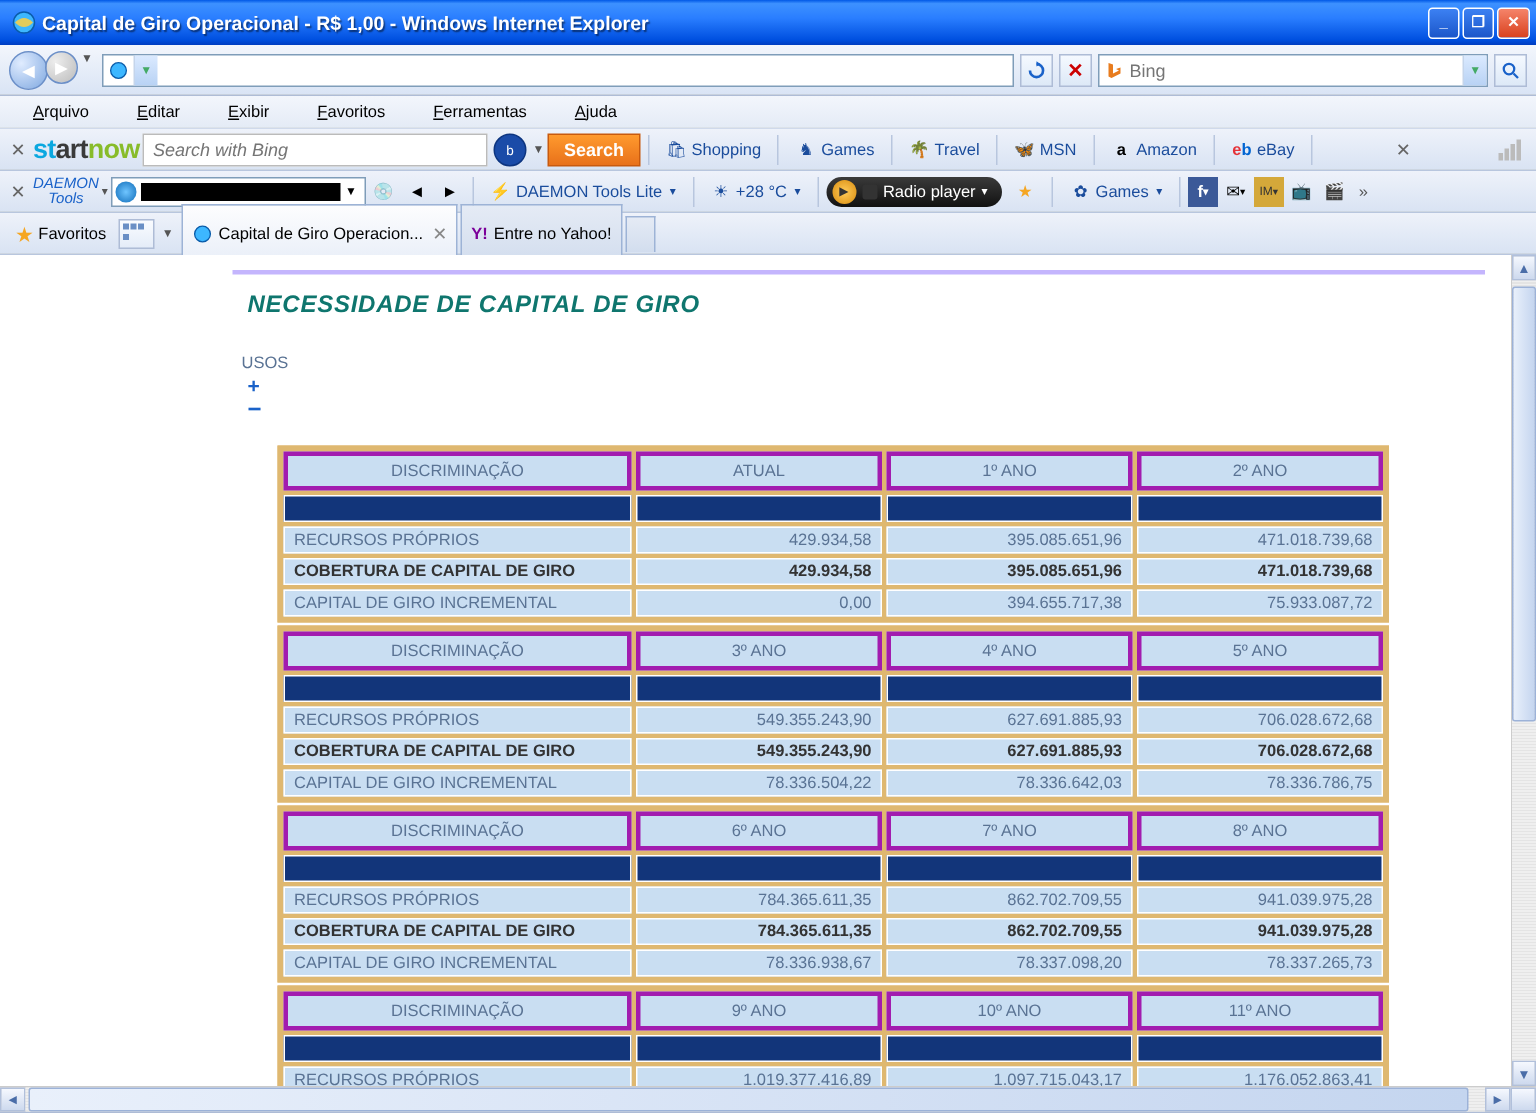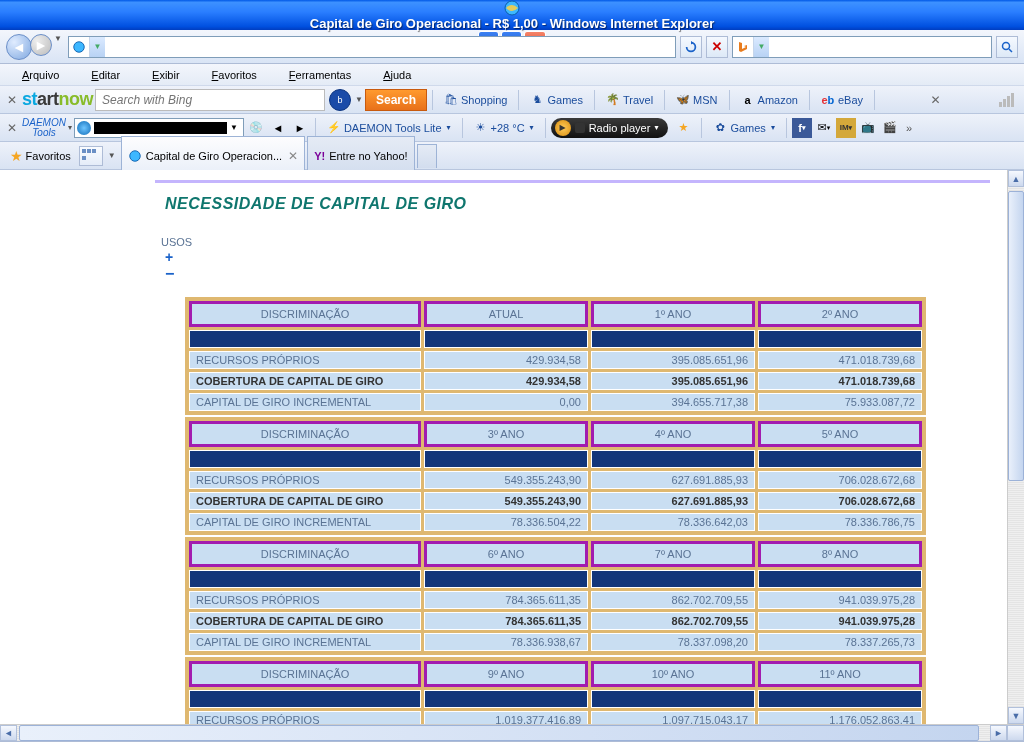--- a/index.html
+++ b/index.html
@@ -1,19 +1,19 @@
 <!DOCTYPE html>
 <html><head>
 <meta charset="utf-8">
 <style>
 * { margin: 0; padding: 0; box-sizing: border-box; font-family: Tahoma, Arial, sans-serif; }
 body { background: #ece9d8; font-size: 11px; overflow: hidden; }
 
 
-.titlebar { height: 30px; background: linear-gradient(to bottom, #0058e6 0%, #3d91ff 8%, #2a7eff 40%, #0050e0 88%, #003dc0 100%); display: flex; align-items: center; padding: 0 4px; color: #fff; flex-direction: column; }
+.titlebar { height: 30px; background: linear-gradient(to bottom, #0058e6 0%, #3d91ff 8%, #2a7eff 40%, #0050e0 88%, #003dc0 100%); display: flex; align-items: center; padding: 0 4px; color: #fff; }
 .titlebar .ie-icon { width: 16px; height: 16px; margin: 0 4px; display: flex; align-items: center; justify-content: center; }
 .titlebar .title-text { flex: 1; font-size: 13px; font-weight: bold; text-shadow: 1px 1px 1px rgba(0,0,0,0.5); }
 .win-btns { display: flex; gap: 2px; }
 .win-btn { width: 21px; height: 21px; border: 1px solid #fff; border-radius: 3px; display: flex; align-items: center; justify-content: center; font-size: 10px; font-weight: bold; color: #fff; }
 .win-min, .win-max { background: linear-gradient(to bottom,#3c81f3,#1b56c9); }
 .win-close { background: linear-gradient(to bottom,#f5846a,#d9411e); width: 22px; }
 
 
 .navbar { height: 34px; background: linear-gradient(to bottom,#f3f6fc,#d9e4f5); border-bottom: 1px solid #aebcd6; display: flex; align-items: center; padding: 0 6px; gap: 4px; }
 .nav-arrows { display: flex; }
@@ -148,20 +148,21 @@
         <path d="M8 1 L8 5 L11 3 Z" fill="#1a62c9"></path>
       </svg>
   </div>
   <div class="stop-btn">✕</div>
   <div class="search-wrap">
     <span class="search-icon-small">
       <svg width="12" height="12" viewBox="0 0 12 12">
           <path d="M2 1 L5 2 L5 8 L9 6 L7 5 L10 4 L10 8 L4 11 L2 10 Z" fill="#e87c1e"></path>
         </svg>
     </span>
+    <input class="search-input-top" placeholder="Bing" style="">
     <div class="addr-dd">▼</div>
   </div>
   <div class="search-go">
     <svg width="12" height="12" viewBox="0 0 12 12">
         <circle cx="5" cy="5" r="3.5" fill="none" stroke="#1a62c9" stroke-width="1.5"></circle>
         <line x1="8" y1="8" x2="11" y2="11" stroke="#1a62c9" stroke-width="1.5"></line>
       </svg>
   </div>
 </div>
 
@@ -263,21 +264,21 @@
     </div>
   <div class="tb-sep"></div>
   <div class="tb-link">
       <span class="ico">✿</span>
       <span>Games</span>
       <span style="font-size:8px;margin-left:2px">▾</span>
     </div>
   <div class="tb-sep"></div>
   <div class="tb-icon-btn" style="background:#3b5998;color:#fff;font-weight:bold">f<span style="font-size:7px">▾</span></div>
   <div class="tb-icon-btn">✉<span style="font-size:7px">▾</span></div>
-  <div class="tb-icon-btn" style="background:#d4a83a;color:#333;font-weight:bold;font-size:8px">IM<span style="font-size:7px">▾</span></div>
+  <div class="tb-icon-btn" style="background:#d4a83a;color:#333;font-weight:normal;font-size:8px">IM<span style="font-size:7px">▾</span></div>
   <div class="tb-icon-btn">📺</div>
   <div class="tb-icon-btn">🎬</div>
   <span style="font-size:11px;color:#555;padding:0 4px">»</span>
 </div>
 
 <div class="favrow">
   <div class="fav-btn">
       <span style="color:#f5a623;font-size:14px">★</span>
       <span>Favoritos</span>
     </div>

